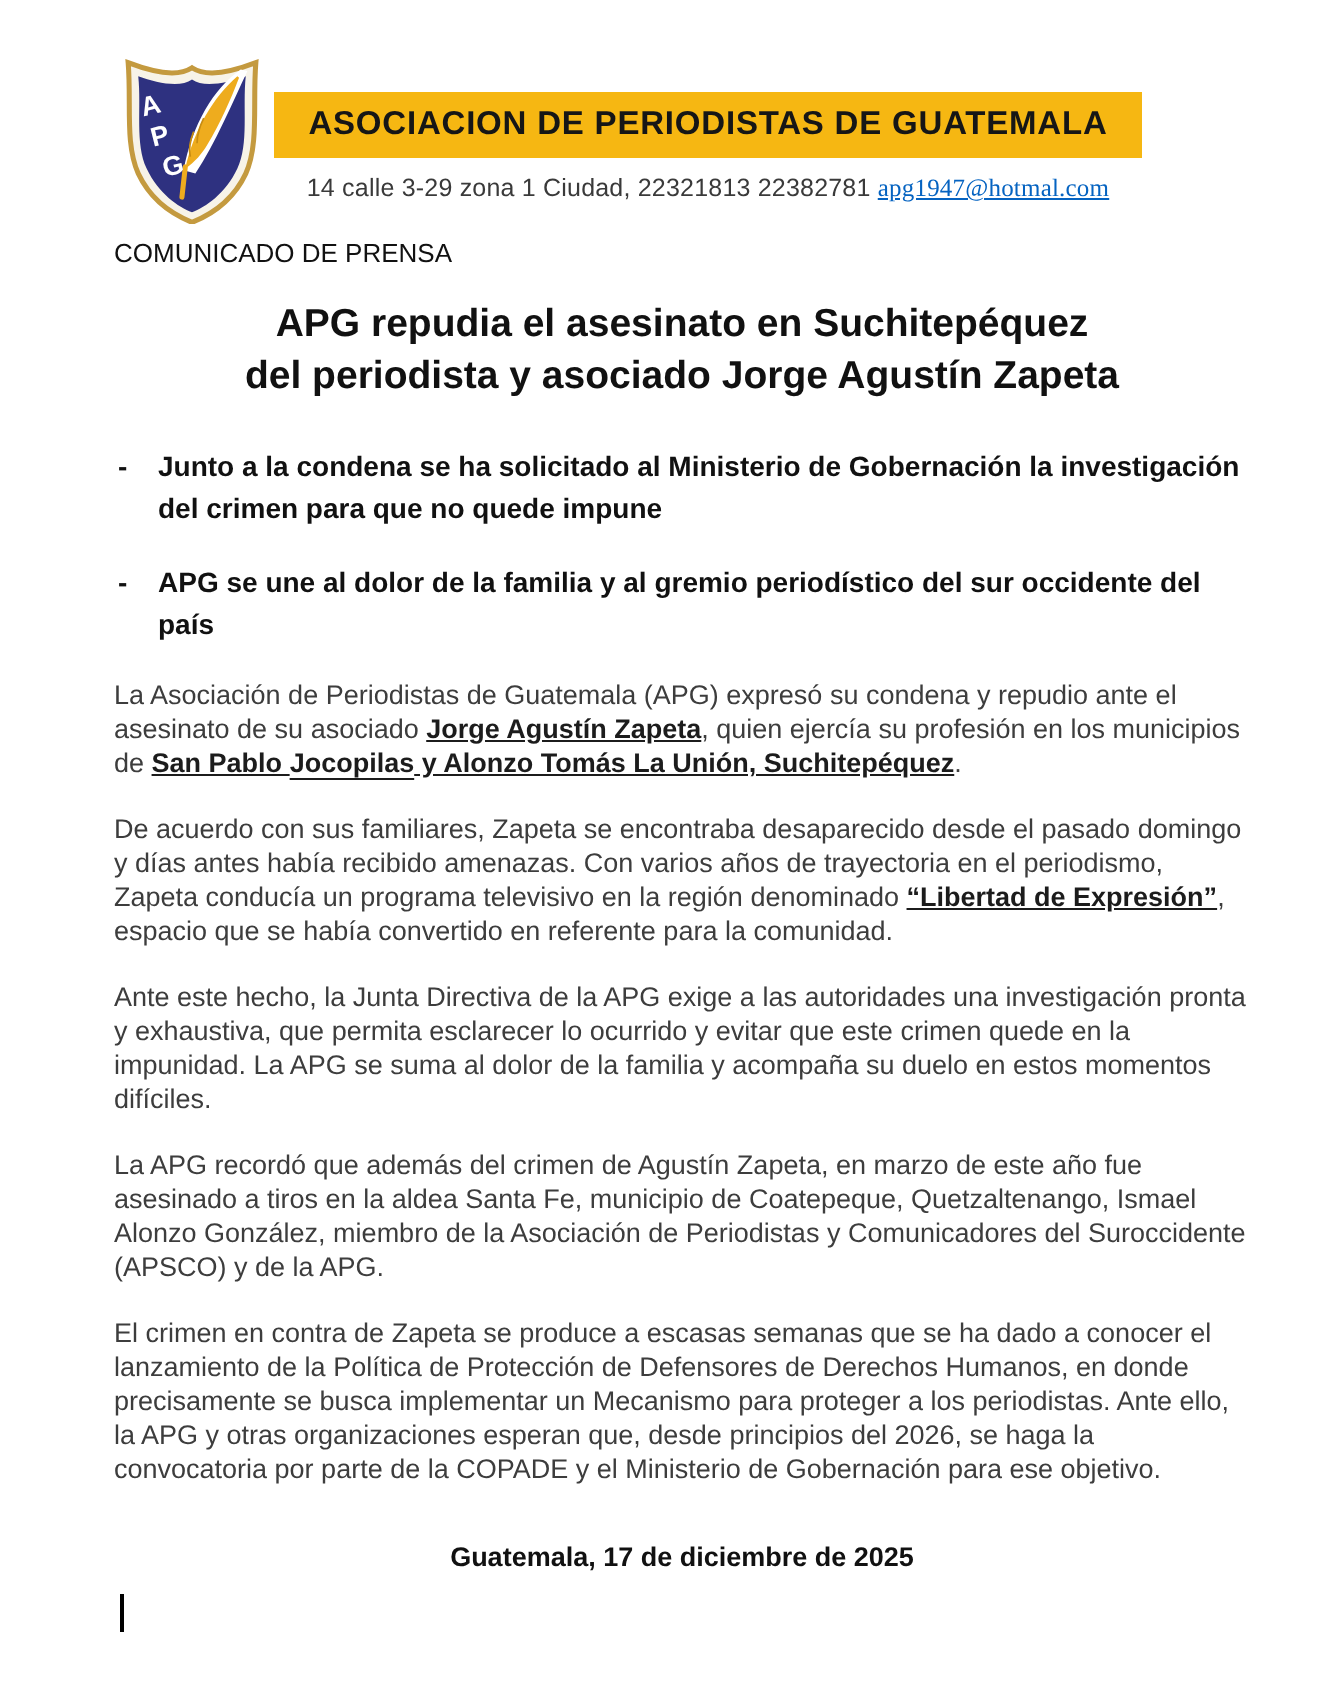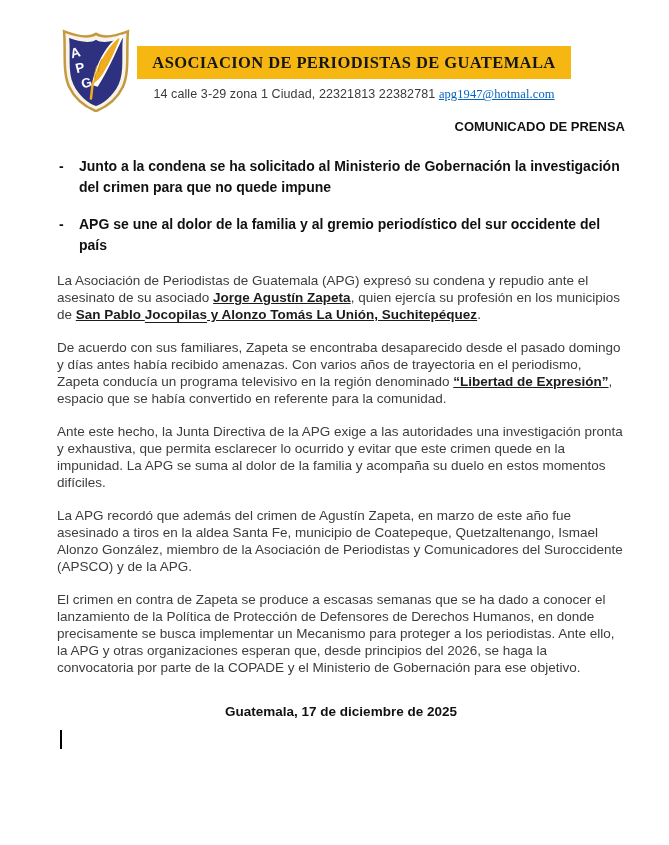--- a/index.html
+++ b/index.html
@@ -23,27 +23,26 @@
 
   
   .letterhead{display:flex;align-items:flex-start;}
   .logo{width:78px;height:84px;flex:0 0 78px;}
   .head-right{width:434px;margin-left:2px;}
   .banner{
     margin-top:18px;height:33px;line-height:33px;
     background:var(--banner-yellow);
     text-align:center;font-weight:bold;font-size:16.5px;letter-spacing:.4px;
     color:#161616;
-    font-family:Liberation Serif, serif;
   }
   .contact{margin-top:8px;text-align:center;font-size:12.5px;color:#3a3a3a;letter-spacing:.1px;}
   .contact a{color:var(--link-blue);text-decoration:underline;font-family:Liberation Serif, serif;}
 
   
-  .kicker{margin-top:7px;text-align:right;font-weight:bold;font-size:13px;color:var(--ink-black);}
+  .kicker{margin-top:7px;text-align:left;font-weight:normal;font-size:13px;color:var(--ink-black);}
   .headline{
     margin-top:15px;text-align:center;font-weight:bold;
     font-size:19.5px;line-height:26px;color:var(--ink-black);
     font-family:"Liberation Sans","DejaVu Sans",sans-serif;
   }
 
   
   .bullets{list-style:none;margin-top:22px;}
   .bullets li{display:flex;margin-bottom:16px;font-weight:bold;font-size:14px;line-height:21px;color:var(--ink-black);}
   .bullets .dash{width:22px;flex:0 0 22px;padding-left:2px;}
@@ -96,20 +95,21 @@
       </svg>
     </div>
     <div class="head-right">
       <div class="banner">ASOCIACION DE PERIODISTAS DE GUATEMALA</div>
       <div class="contact"><span>14 calle 3-29 zona 1 Ciudad, 22321813 22382781 </span><a href="#">apg1947@hotmal.com</a></div>
     </div>
   </header>
 
   <div class="kicker">COMUNICADO DE PRENSA</div>
 
+  <h1 class="headline"><span>APG repudia el asesinato en Suchitepéquez</span><br><span>del periodista y asociado Jorge Agustín Zapeta</span></h1>
 
   <ul class="bullets">
       <li>
         <span class="dash">-</span>
         <span class="btext">Junto a la condena se ha solicitado al Ministerio de Gobernación la investigación del crimen para que no quede impune</span>
       </li>
       <li>
         <span class="dash">-</span>
         <span class="btext">APG se une al dolor de la familia y al gremio periodístico del sur occidente del país</span>
       </li>

